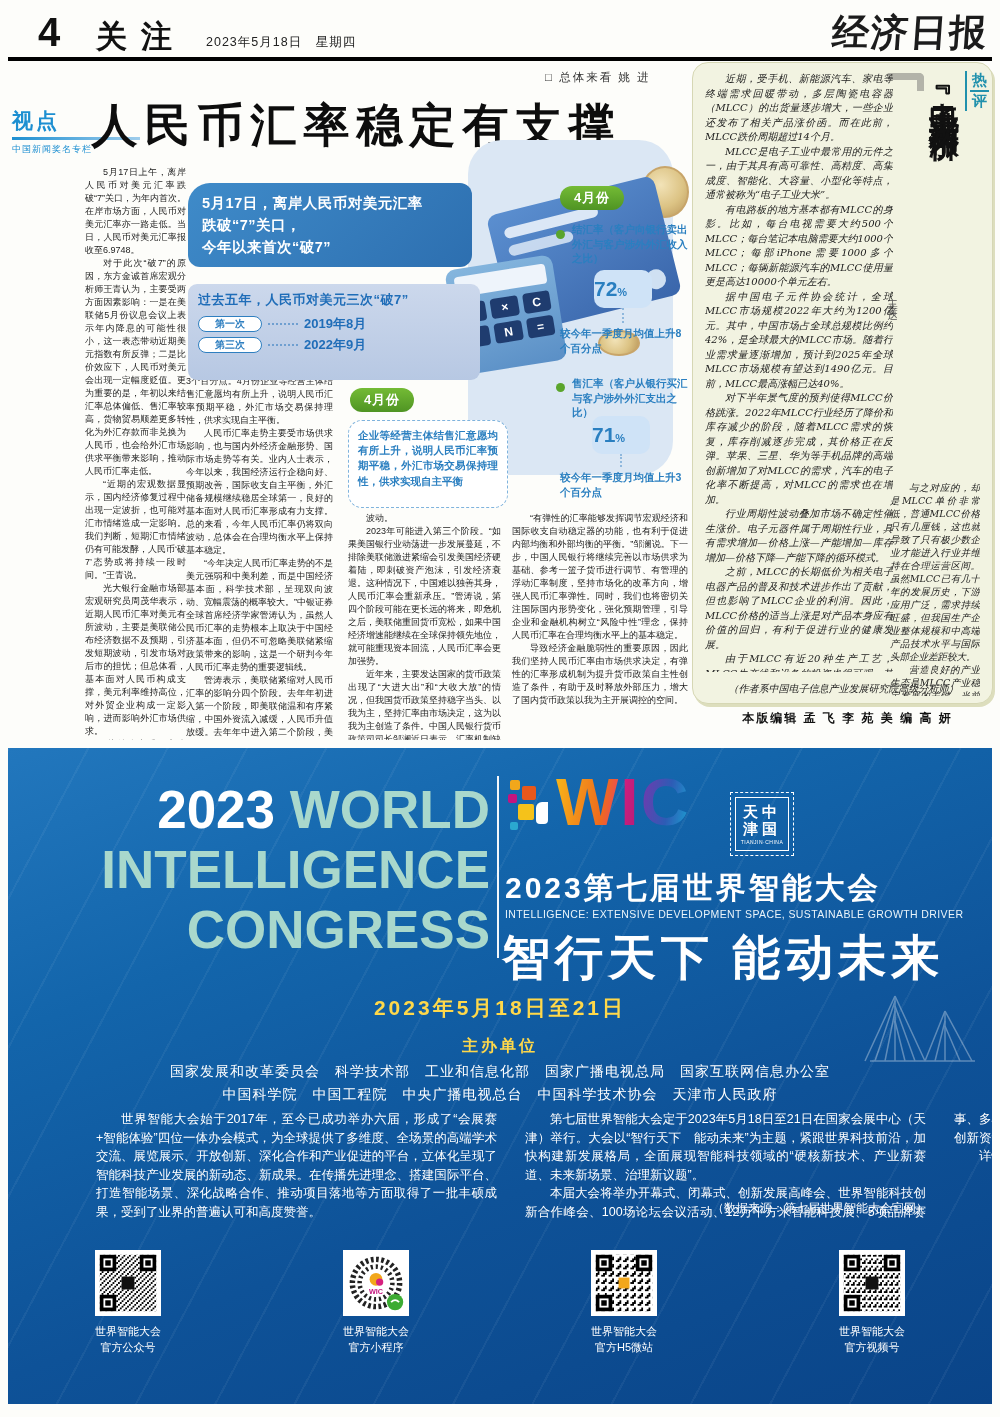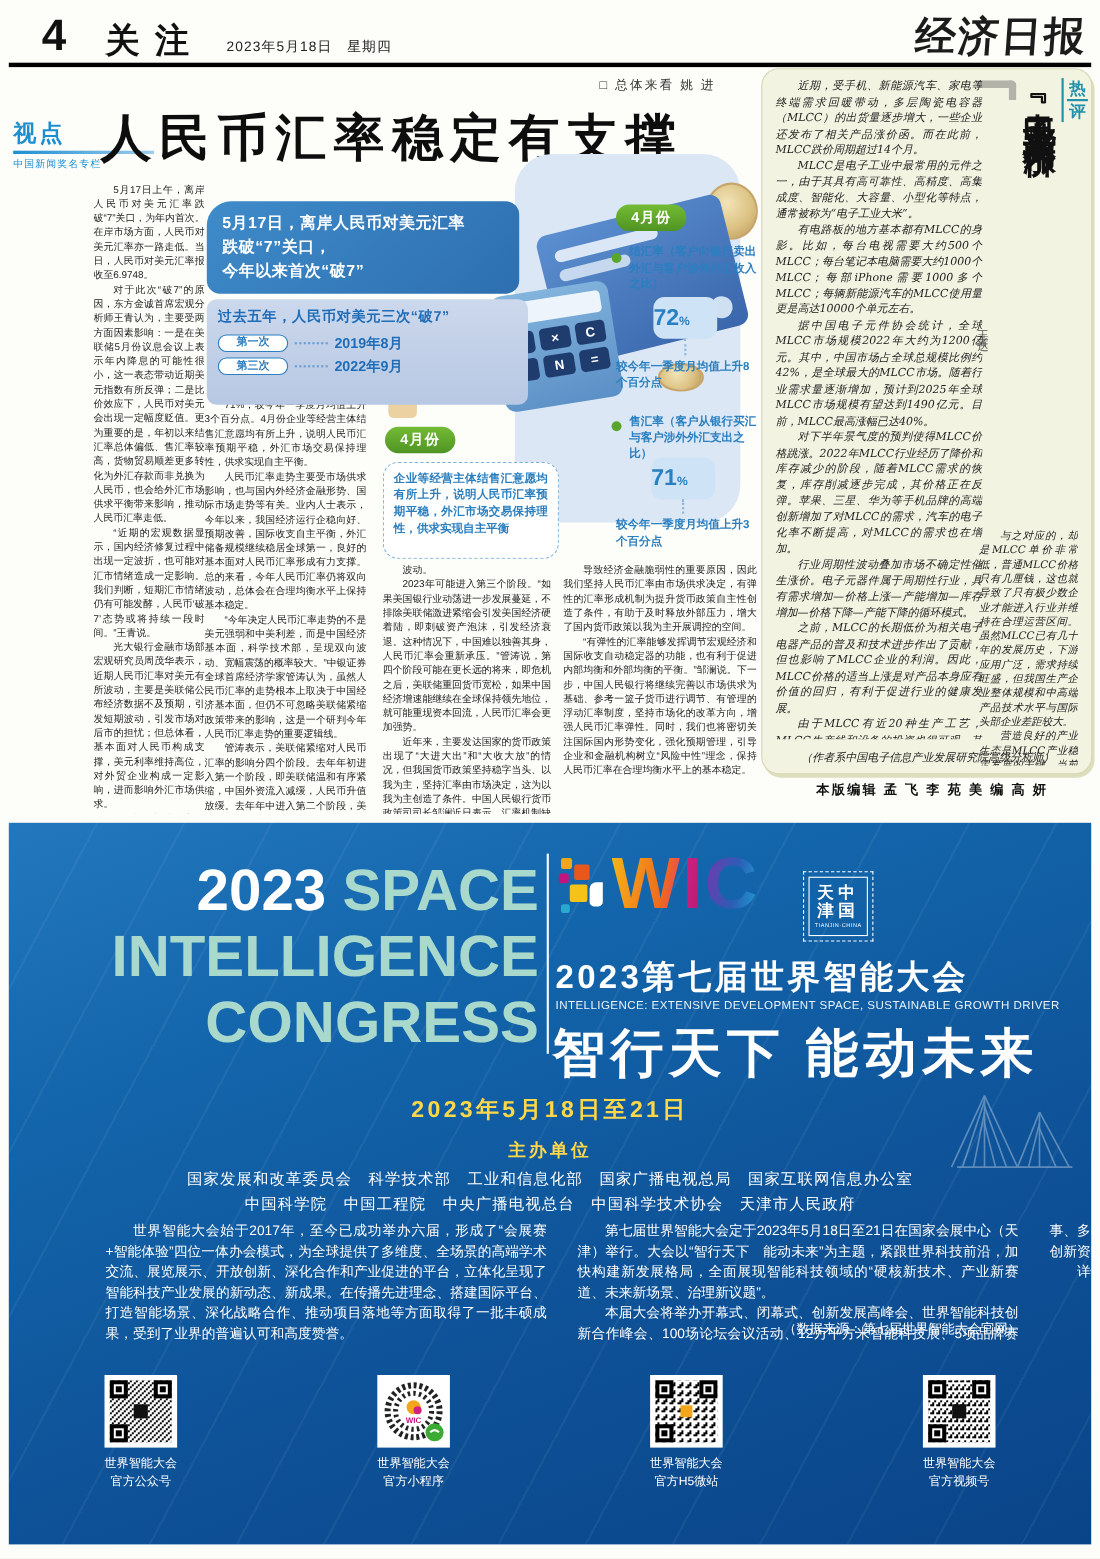--- a/index.html
+++ b/index.html
@@ -26,21 +26,21 @@
   .col { position:absolute; overflow:hidden; font-size:9px; line-height:13px; color:#1c1c1c; text-align:justify; }
   .col p { text-indent:2em; }
   .col1 { left:85px;  top:166px; width:101px; height:574px; }
   .col2 { left:186px; top:362px; width:147px; height:378px; }
   .col3 { left:348px; top:512px; width:153px; height:228px; }
   .col4 { left:512px; top:512px; width:176px; height:228px; }
 
   
   .ig-backdrop { position:absolute; left:468px; top:140px; width:205px; height:335px; background:#dbe7f4; border-radius:34px; }
   .ig-bluebox { position:absolute; left:188px; top:183px; width:284px; height:84px; background:linear-gradient(135deg,#3f8bc9,#2d6fb0); border-radius:22px 12px 12px 12px; color:#fff; font-weight:900; font-size:14.5px; line-height:1.52; padding:9px 14px; white-space:pre-line; letter-spacing:0.5px; }
-  .ig-panel { position:absolute; left:188px; top:272px; width:292px; height:96px; background:linear-gradient(180deg,#ccd8ec,#b7c8e3); border-radius:9px; padding:7px 10px; }
+  .ig-panel { position:absolute; left:188px; top:284px; width:292px; height:96px; background:linear-gradient(180deg,#ccd8ec,#b7c8e3); border-radius:9px; padding:7px 10px; }
   .ig-panel .ttl { font-size:13px; font-weight:900; color:#1f6db8; margin-bottom:4px; letter-spacing:0.5px; }
   .ig-row { display:flex; align-items:center; height:21px; }
   .ig-pill { width:64px; height:16px; border:1.5px solid #2f7fc0; border-radius:999px; background:#fff; color:#2f7fc0; font-size:10px; font-weight:700; text-align:center; line-height:13px; flex:0 0 auto; }
   .ig-leader { width:30px; border-bottom:2px dotted #6f9fd0; margin:0 6px; height:1px; }
   .ig-date { font-size:13px; font-weight:900; color:#1f6db8; }
 
   .coin { position:absolute; border-radius:50%; background:radial-gradient(circle at 40% 35%, #f2e3b8, #dcc384 55%, #b9965a); border:2px solid #c8a569; }
   .coinA { left:641px; top:166px; width:48px; height:52px; }
   .coinB { left:598px; top:330px; width:42px; height:26px; border-radius:50%; }
   .chip { position:absolute; left:353px; top:360px; width:26px; height:20px; background:#ecd2a2; border-radius:5px; }
@@ -142,22 +142,22 @@
       <p>人民币汇率走势主要受市场供求影响，也与国内外经济金融形势、国际市场走势等有关。业内人士表示，今年以来，我国经济运行企稳向好、预期改善，国际收支自主平衡，外汇储备规模继续稳居全球第一，良好的基本面对人民币汇率形成有力支撑。总的来看，今年人民币汇率仍将双向波动，总体会在合理均衡水平上保持基本稳定。</p>
       <p>“今年决定人民币汇率走势的不是美元强弱和中美利差，而是中国经济基本面，科学技术部，呈现双向波动、宽幅震荡的概率较大。”中银证券全球首席经济学家管涛认为，虽然人民币汇率的走势根本上取决于中国经济基本面，但仍不可忽略美联储紧缩政策带来的影响，这是一个研判今年人民币汇率走势的重要逻辑线。</p>
       <p>管涛表示，美联储紧缩对人民币汇率的影响分四个阶段。去年年初进入第一个阶段，即美联储温和有序紧缩，中国外资流入减缓，人民币升值放缓。去年年中进入第二个阶段，美联储更加激进地加息甚至同时启动缩表，引起美国金融市场动荡，导致中国阶段性出现资本外流的情况，人民币汇率有涨有跌、双向</p>
     </div>
   <div class="col col3">
       <p>波动。</p>
       <p>2023年可能进入第三个阶段。“如果美国银行业动荡进一步发展蔓延，不排除美联储激进紧缩会引发美国经济硬着陆，即刺破资产泡沫，引发经济衰退。这种情况下，中国难以独善其身，人民币汇率会重新承压。”管涛说，第四个阶段可能在更长远的将来，即危机之后，美联储重回货币宽松，如果中国经济增速能继续在全球保持领先地位，就可能重现资本回流，人民币汇率会更加强势。</p>
       <p>近年来，主要发达国家的货币政策出现了“大进大出”和“大收大放”的情况，但我国货币政策坚持稳字当头、以我为主，坚持汇率由市场决定，这为以我为主创造了条件。中国人民银行货币政策司司长邹澜近日表示，汇率机制缺乏灵活性是约束货币政策自主性、在宏观上</p>
     </div>
   <div class="col col4">
+      <p>“有弹性的汇率能够发挥调节宏观经济和国际收支自动稳定器的功能，也有利于促进内部均衡和外部均衡的平衡。”邹澜说。下一步，中国人民银行将继续完善以市场供求为基础、参考一篮子货币进行调节、有管理的浮动汇率制度，坚持市场化的改革方向，增强人民币汇率弹性。同时，我们也将密切关注国际国内形势变化，强化预期管理，引导企业和金融机构树立“风险中性”理念，保持人民币汇率在合理均衡水平上的基本稳定。</p>
       <p>导致经济金融脆弱性的重要原因，因此我们坚持人民币汇率由市场供求决定，有弹性的汇率形成机制为提升货币政策自主性创造了条件，有助于及时释放外部压力，增大了国内货币政策以我为主开展调控的空间。</p>
-      <p>“有弹性的汇率能够发挥调节宏观经济和国际收支自动稳定器的功能，也有利于促进内部均衡和外部均衡的平衡。”邹澜说。下一步，中国人民银行将继续完善以市场供求为基础、参考一篮子货币进行调节、有管理的浮动汇率制度，坚持市场化的改革方向，增强人民币汇率弹性。同时，我们也将密切关注国际国内形势变化，强化预期管理，引导企业和金融机构树立“风险中性”理念，保持人民币汇率在合理均衡水平上的基本稳定。</p>
     </div>
 
   <div class="ig-backdrop"></div>
   <div class="coin coinA"></div>
   <div class="card">
       <span class="b1"></span>
       <span class="b2"></span>
       <span class="c"></span>
     </div>
   <div class="calc">
@@ -229,21 +229,21 @@
     <div class="hot-cont">
         <p>与之对应的，却是MLCC单价非常低，普通MLCC价格只有几厘钱，这也就导致了只有极少数企业才能进入行业并维持在合理运营区间。虽然MLCC已有几十年的发展历史，下游应用广泛，需求持续旺盛，但我国生产企业整体规模和中高端产品技术水平与国际头部企业差距较大。</p>
         <p>营造良好的产业生态是MLCC产业稳定发展的关键。当前国际形势纷繁复杂，需要供需双方共同努力打造上下游产业链协同发展的产业生态系统。强大的中国电子整机企业不仅要向MLCC企业询价，还要加强对MLCC制造商的技术指导，共同制定标准，加大对MLCC企业的支持力度。</p>
       </div>
     <div class="hot-authorline">（作者系中国电子信息产业发展研究院高级分析师）</div>
   </div>
   <div class="editors">本版编辑 孟 飞 李 苑 美 编 高 妍</div>
 
   <div class="ad">
     <div class="ad-en">
-      <div><span class="yr">2023</span> <span>SPACE</span></div>
+      <div><span class="yr">2023</span> <span>WORLD</span></div>
       <div>INTELLIGENCE</div>
       <div>CONGRESS</div>
     </div>
     <div class="ad-divider"></div>
 
     <div class="wic-head">
       <i style="left:2px;top:2px;width:10px;height:10px;background:#f2a71b;"></i>
       <i style="left:14px;top:8px;width:14px;height:14px;background:#e8581c;"></i>
       <i style="left:0px;top:16px;width:9px;height:9px;background:#c4157f;"></i>
       <i style="left:10px;top:26px;width:16px;height:16px;background:#f5c21a;"></i>

